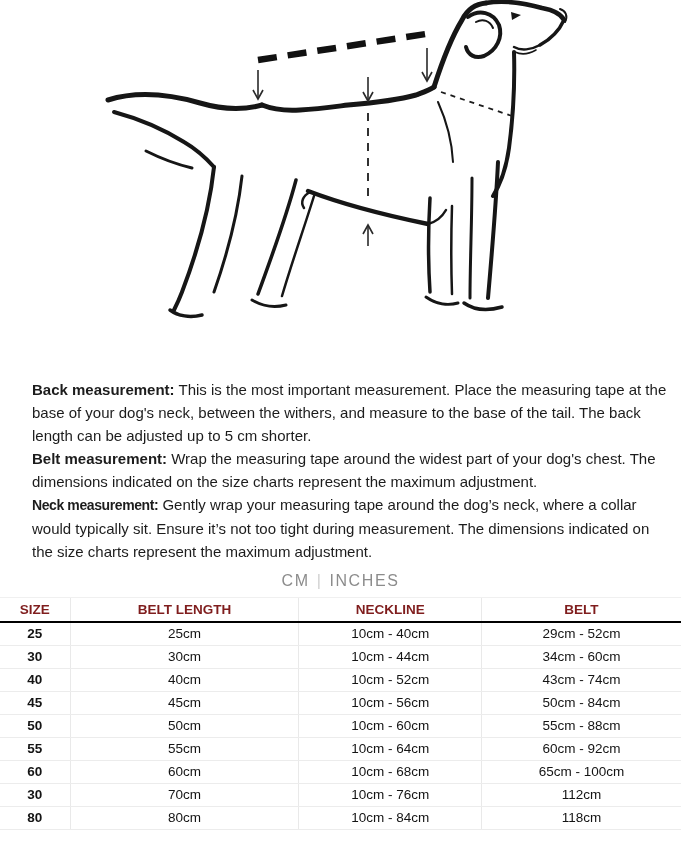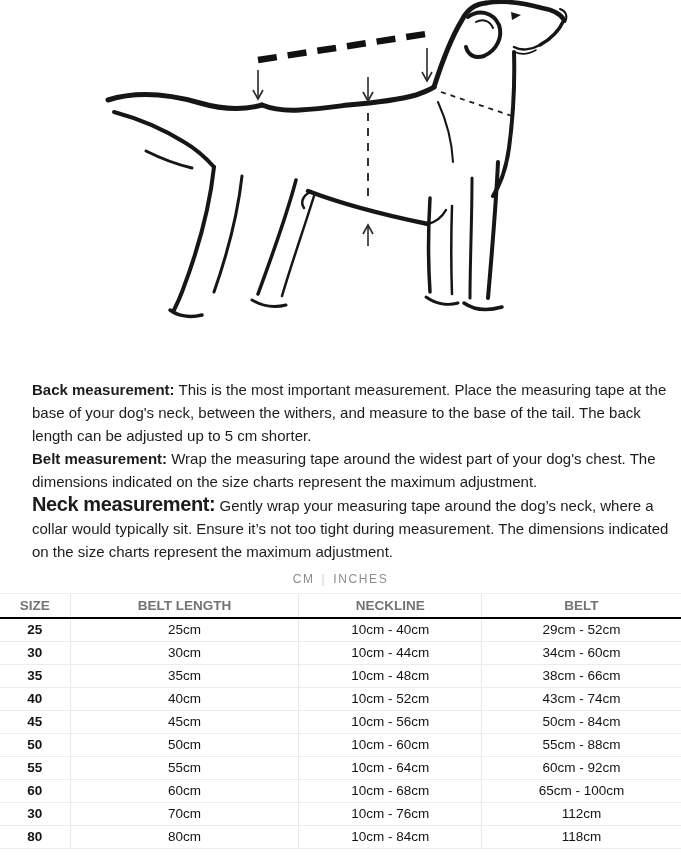--- a/index.html
+++ b/index.html
@@ -17,25 +17,25 @@
     width: 681px;
   }
   .diagram svg { display: block; }
   .instructions {
     padding: 20px 12px 0 32px;
     font-size: 15px;
     line-height: 23px;
   }
   .instructions p { margin: 0; }
   .instructions b { font-weight: bold; }
-  .instructions p.condensed b { letter-spacing: -0.4px; font-size: 20px; }
+  .instructions p.condensed b { letter-spacing: -0.4px; font-size: 14px; }
   .unit-toggle {
     margin-top: 9px;
     text-align: center;
-    font-size: 12px;
+    font-size: 16px;
     letter-spacing: 1.6px;
     color: #8c8c8c;
     user-select: none;
   }
   .unit-toggle .unit { cursor: pointer; }
   .unit-toggle .sep { color: #cfcfcf; margin: 0 7px; font-weight: 400; }
   table.size-table {
     width: 100%;
     border-collapse: collapse;
     margin-top: 7px;
@@ -49,21 +49,21 @@
     white-space: nowrap;
     overflow: hidden;
   }
   .size-table th:first-child, .size-table td:first-child { border-left: none; }
   .size-table thead th {
     font-weight: bold;
     font-size: 13.5px;
     border-top: 1px solid #f0f0f0;
     border-bottom: 2px solid #000000;
     padding: 4px 0;
-    color: #737373;
+    color: #7f1d1d;
   }
   .size-table tbody td {
     border-bottom: 1px solid #ececec;
     height: 23px;
     color: #141414;
   }
   .size-table td.size-cell { font-weight: bold; }
 </style>
 </head>
 <body>
@@ -179,26 +179,20 @@
     <td>29cm - 52cm</td>
   </tr>
 
   <tr>
     <td class="size-cell">30</td>
     <td>30cm</td>
     <td>10cm - 44cm</td>
     <td>34cm - 60cm</td>
   </tr>
 
-  <tr>
-    <td class="size-cell">35</td>
-    <td>35cm</td>
-    <td>10cm - 48cm</td>
-    <td>38cm - 66cm</td>
-  </tr>
 
   <tr>
     <td class="size-cell">40</td>
     <td>40cm</td>
     <td>10cm - 52cm</td>
     <td>43cm - 74cm</td>
   </tr>
 
   <tr>
     <td class="size-cell">45</td>

